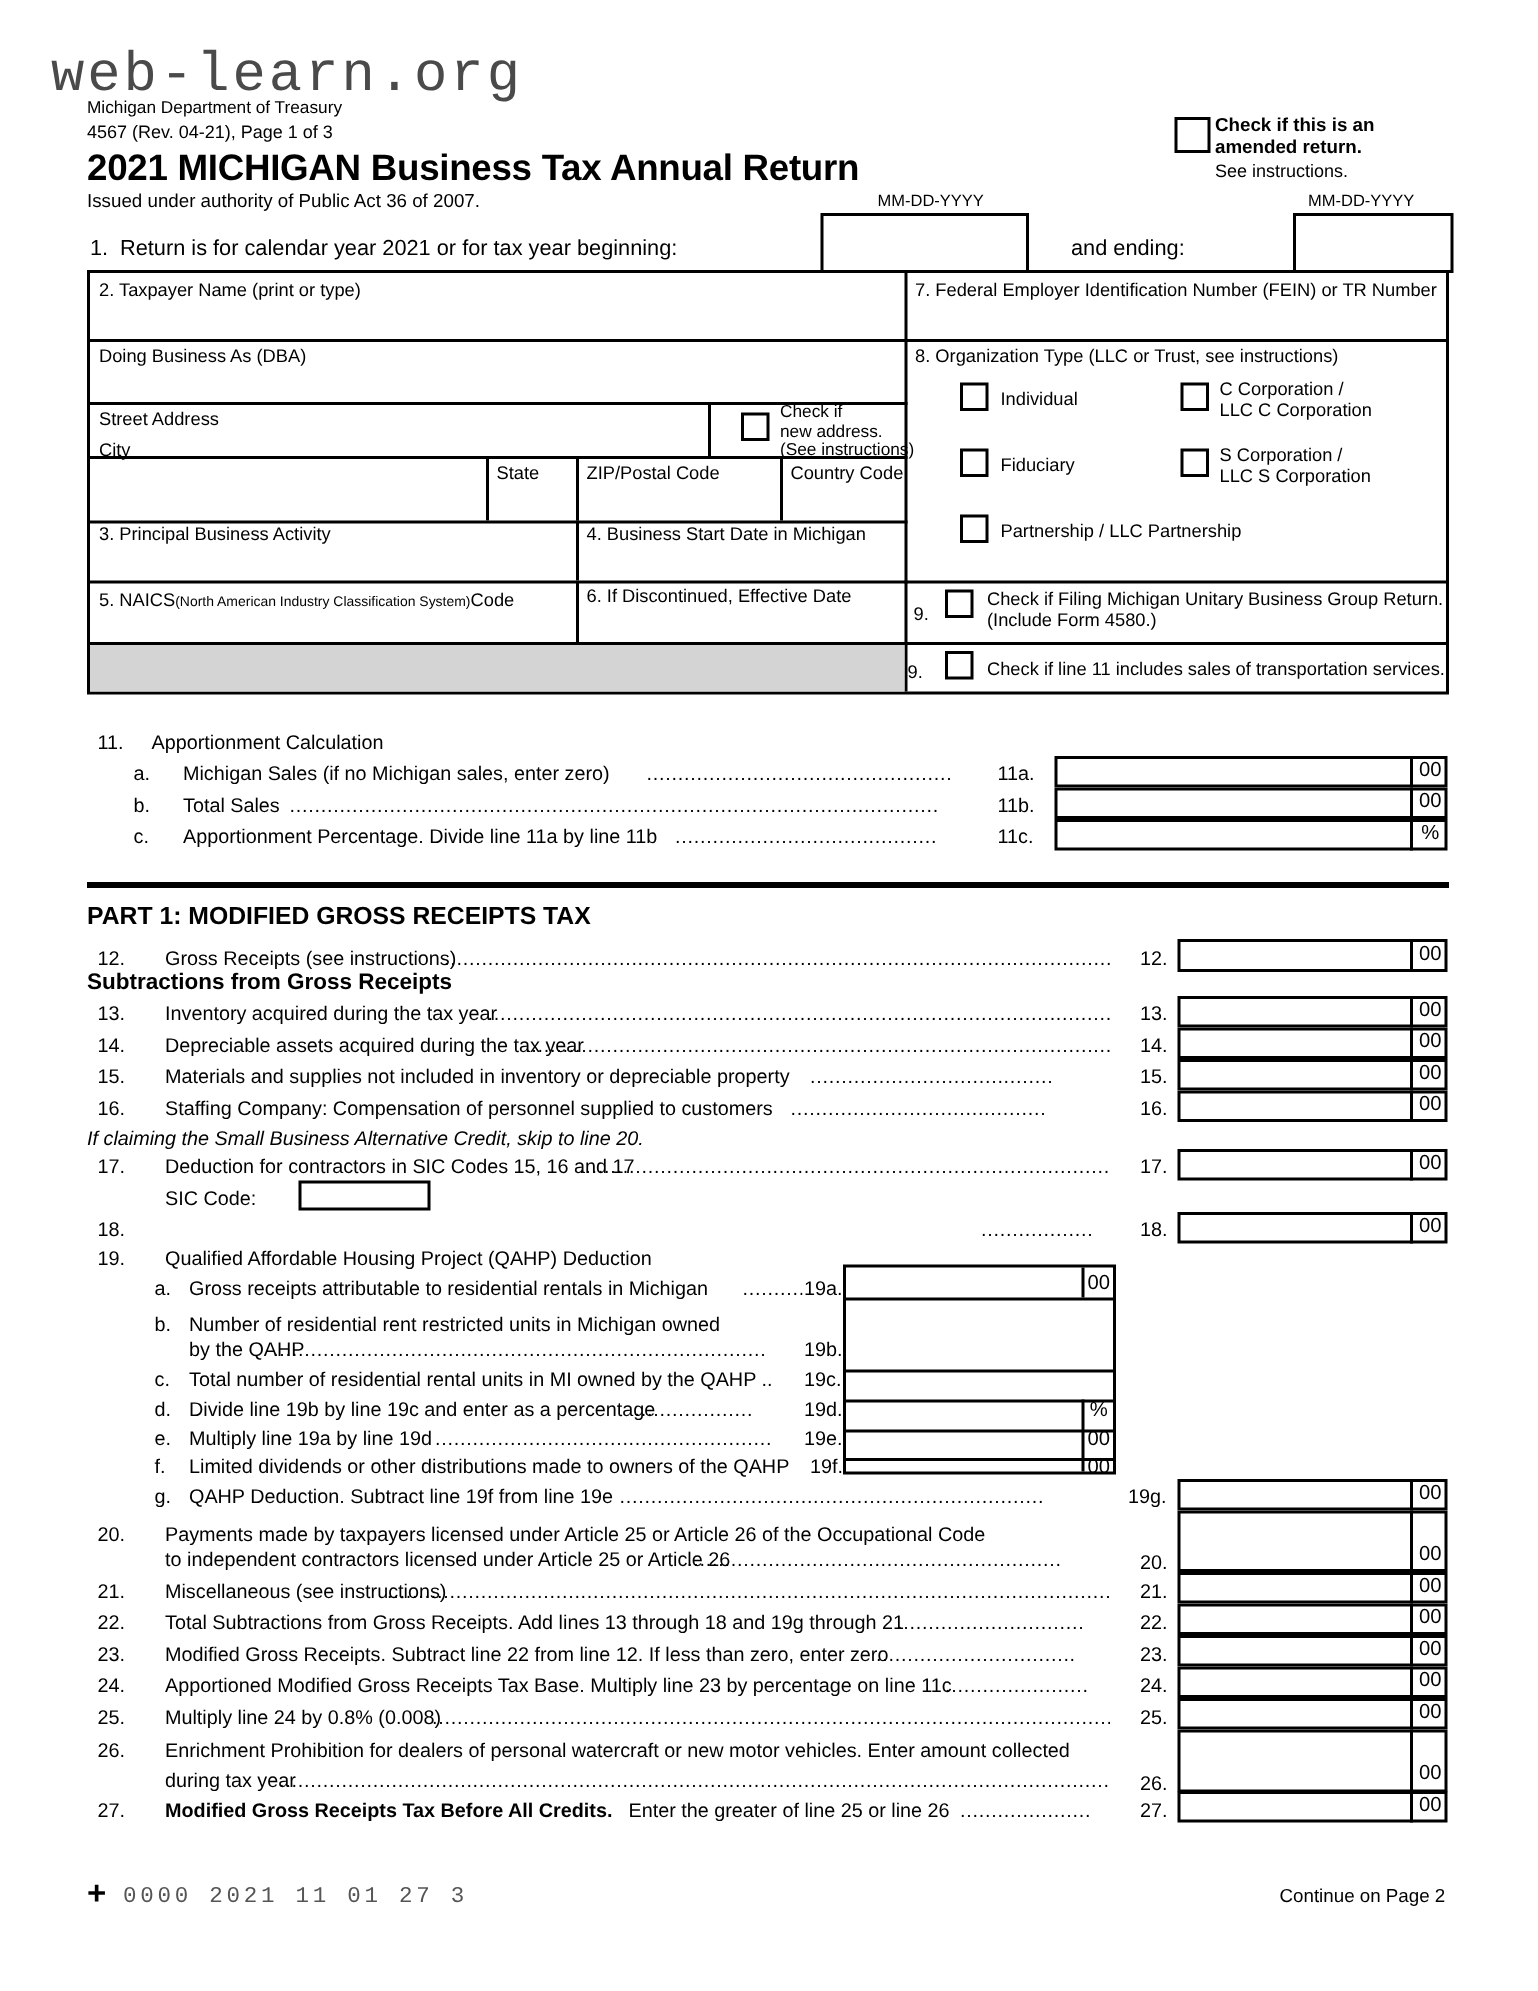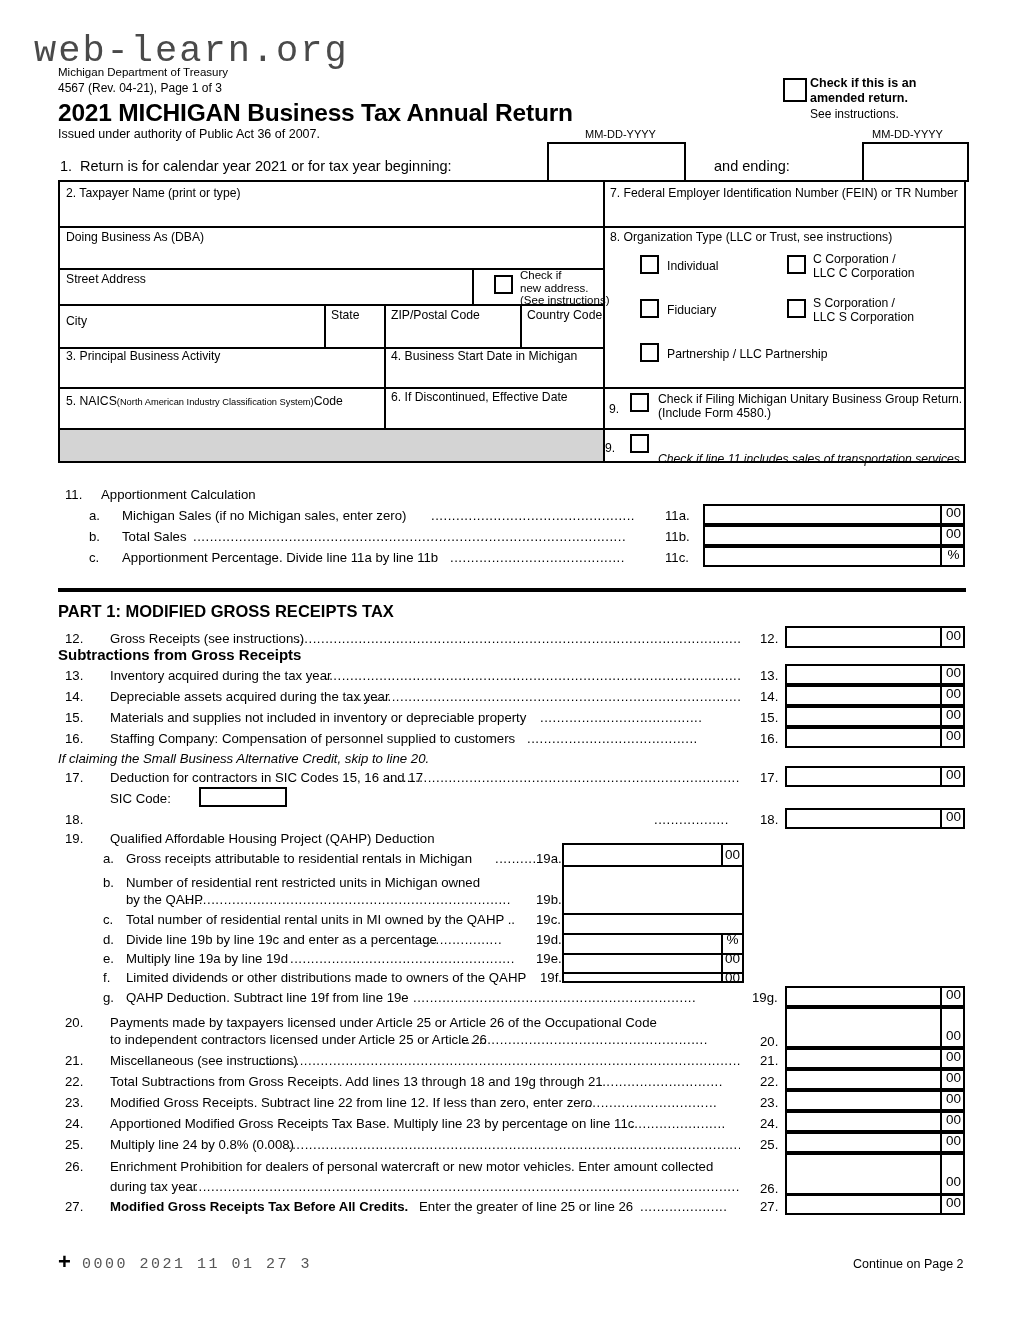--- a/index.html
+++ b/index.html
@@ -123,21 +123,21 @@
     <div class="abs cl" style="left:6px;top:91px;">Street Address</div>
     <div class="abs" style="left:6px;top:104px;width:400px;height:16px;font-size:12.2px;"></div>
     <div class="vline" style="left:412px;top:88px;width:2px;height:34px;"></div>
     <div class="cb" style="left:434px;top:93px;width:19px;height:19px;"></div>
     <div class="abs" style="left:460px;top:87px;font-size:11.5px;line-height:12.5px;">
       <div>Check if</div>
       <div>new address.</div>
       <div>(See instructions)</div>
     </div>
 
-    <div class="abs cl" style="left:6px;top:133px;">City</div>
+    <div class="abs cl" style="left:6px;top:112px;">City</div>
     <div class="abs" style="left:6px;top:142px;width:250px;height:18px;font-size:12.2px;"></div>
     <div class="vline" style="left:264px;top:124px;width:2px;height:41px;"></div>
     <div class="abs cl" style="left:271px;top:127px;">State</div>
     <div class="abs" style="left:271px;top:142px;width:50px;height:18px;font-size:12.2px;"></div>
     <div class="vline" style="left:324px;top:124px;width:2px;height:41px;"></div>
     <div class="abs cl" style="left:331px;top:127px;">ZIP/Postal Code</div>
     <div class="abs" style="left:331px;top:142px;width:120px;height:18px;font-size:12.2px;"></div>
     <div class="vline" style="left:460px;top:124px;width:2px;height:41px;"></div>
     <div class="abs cl" style="left:467px;top:127px;">Country Code</div>
     <div class="abs" style="left:467px;top:142px;width:72px;height:18px;font-size:12.2px;"></div>
@@ -184,21 +184,21 @@
 
     <div class="abs cl" style="left:549px;top:221px;">9.</div>
     <div class="cb" style="left:570px;top:211px;width:19px;height:19px;"></div>
     <div class="abs cl" style="left:598px;top:211px;line-height:13.5px;">
       <div>Check if Filing Michigan Unitary Business Group Return.</div>
       <div>(Include Form 4580.)</div>
     </div>
 
     <div class="abs cl" style="left:545px;top:260px;">9.</div>
     <div class="cb" style="left:570px;top:252px;width:19px;height:19px;"></div>
-    <div class="abs cl" style="left:598px;top:271px;font-style:italic;">Check if line 11 includes sales of transportation services.</div>
+    <div class="abs cl" style="left:598px;top:258px;">Check if line 11 includes sales of transportation services.</div>
   </div>
 
   <div class="abs num" style="left:65px;top:487px;">11.</div>
   <div class="abs txt" style="left:101px;top:487px;">Apportionment Calculation</div>
 
   <div class="abs num" style="left:89px;top:508px;">a.</div>
   <div class="abs txt" style="left:122px;top:508px;">Michigan Sales (if no Michigan sales, enter zero)</div>
   <div class="abs dots" style="left:431px;top:508px;width:229px;color:#000;">.................................................</div>
   <div class="abs num" style="left:665px;top:508px;">11a.</div>
   <div class="abs amtbox" style="left:703px;top:504px;width:262px;height:21px;"></div>

